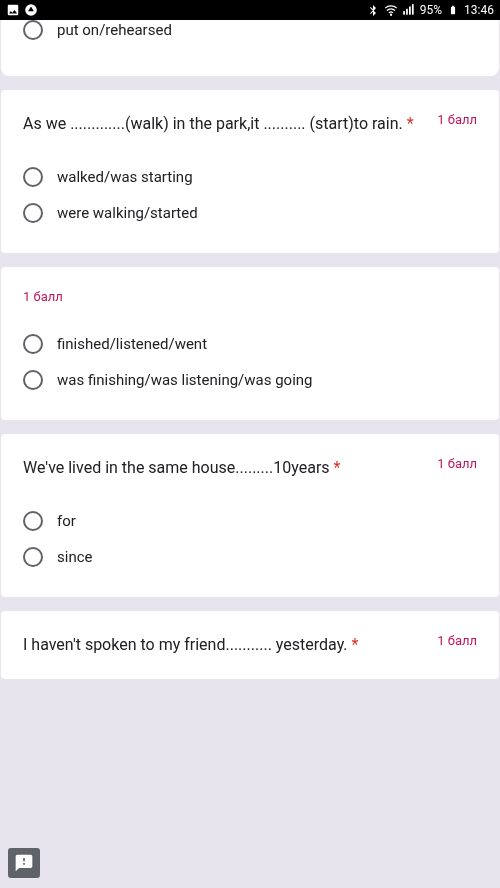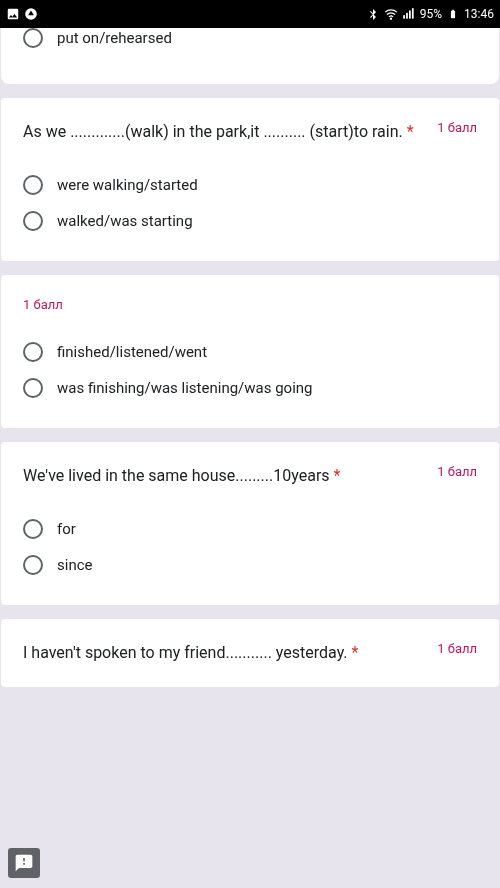--- a/index.html
+++ b/index.html
@@ -5,21 +5,21 @@
     * { margin: 0; padding: 0; box-sizing: border-box; }
     body {
       font-family: Roboto, Arial, sans-serif;
       background: #e8e4ed;
       width: 500px;
       height: 888px;
       overflow: hidden;
       position: relative;
     }
     .status-bar {
-      height: 28px;
+      height: 20px;
       background: #000;
       color: #fff;
       display: flex;
       align-items: center;
       justify-content: space-between;
       padding: 0 6px;
       font-size: 12px;
     }
     .status-left { display: flex; gap: 4px; align-items: center; }
     .status-right { display: flex; gap: 4px; align-items: center; }
@@ -116,25 +116,25 @@
   <div class="card">
     <div class="question-row">
       <div class="question-text">
         <span>As we .............(walk) in the park,it .......... (start)to rain.</span>
         <span class="required">*</span>
       </div>
       <div class="points">1 балл</div>
     </div>
     <div class="option">
       <div class="radio"></div>
-      <span class="option-label">were walking/started</span>
+      <span class="option-label">walked/was starting</span>
     </div>
     <div class="option">
       <div class="radio"></div>
-      <span class="option-label">walked/was starting</span>
+      <span class="option-label">were walking/started</span>
     </div>
   </div>
 
   <div class="card">
     <div class="question-row">
       <div class="points">1 балл</div>
     </div>
     <div class="option">
       <div class="radio"></div>
       <span class="option-label">finished/listened/went</span>

